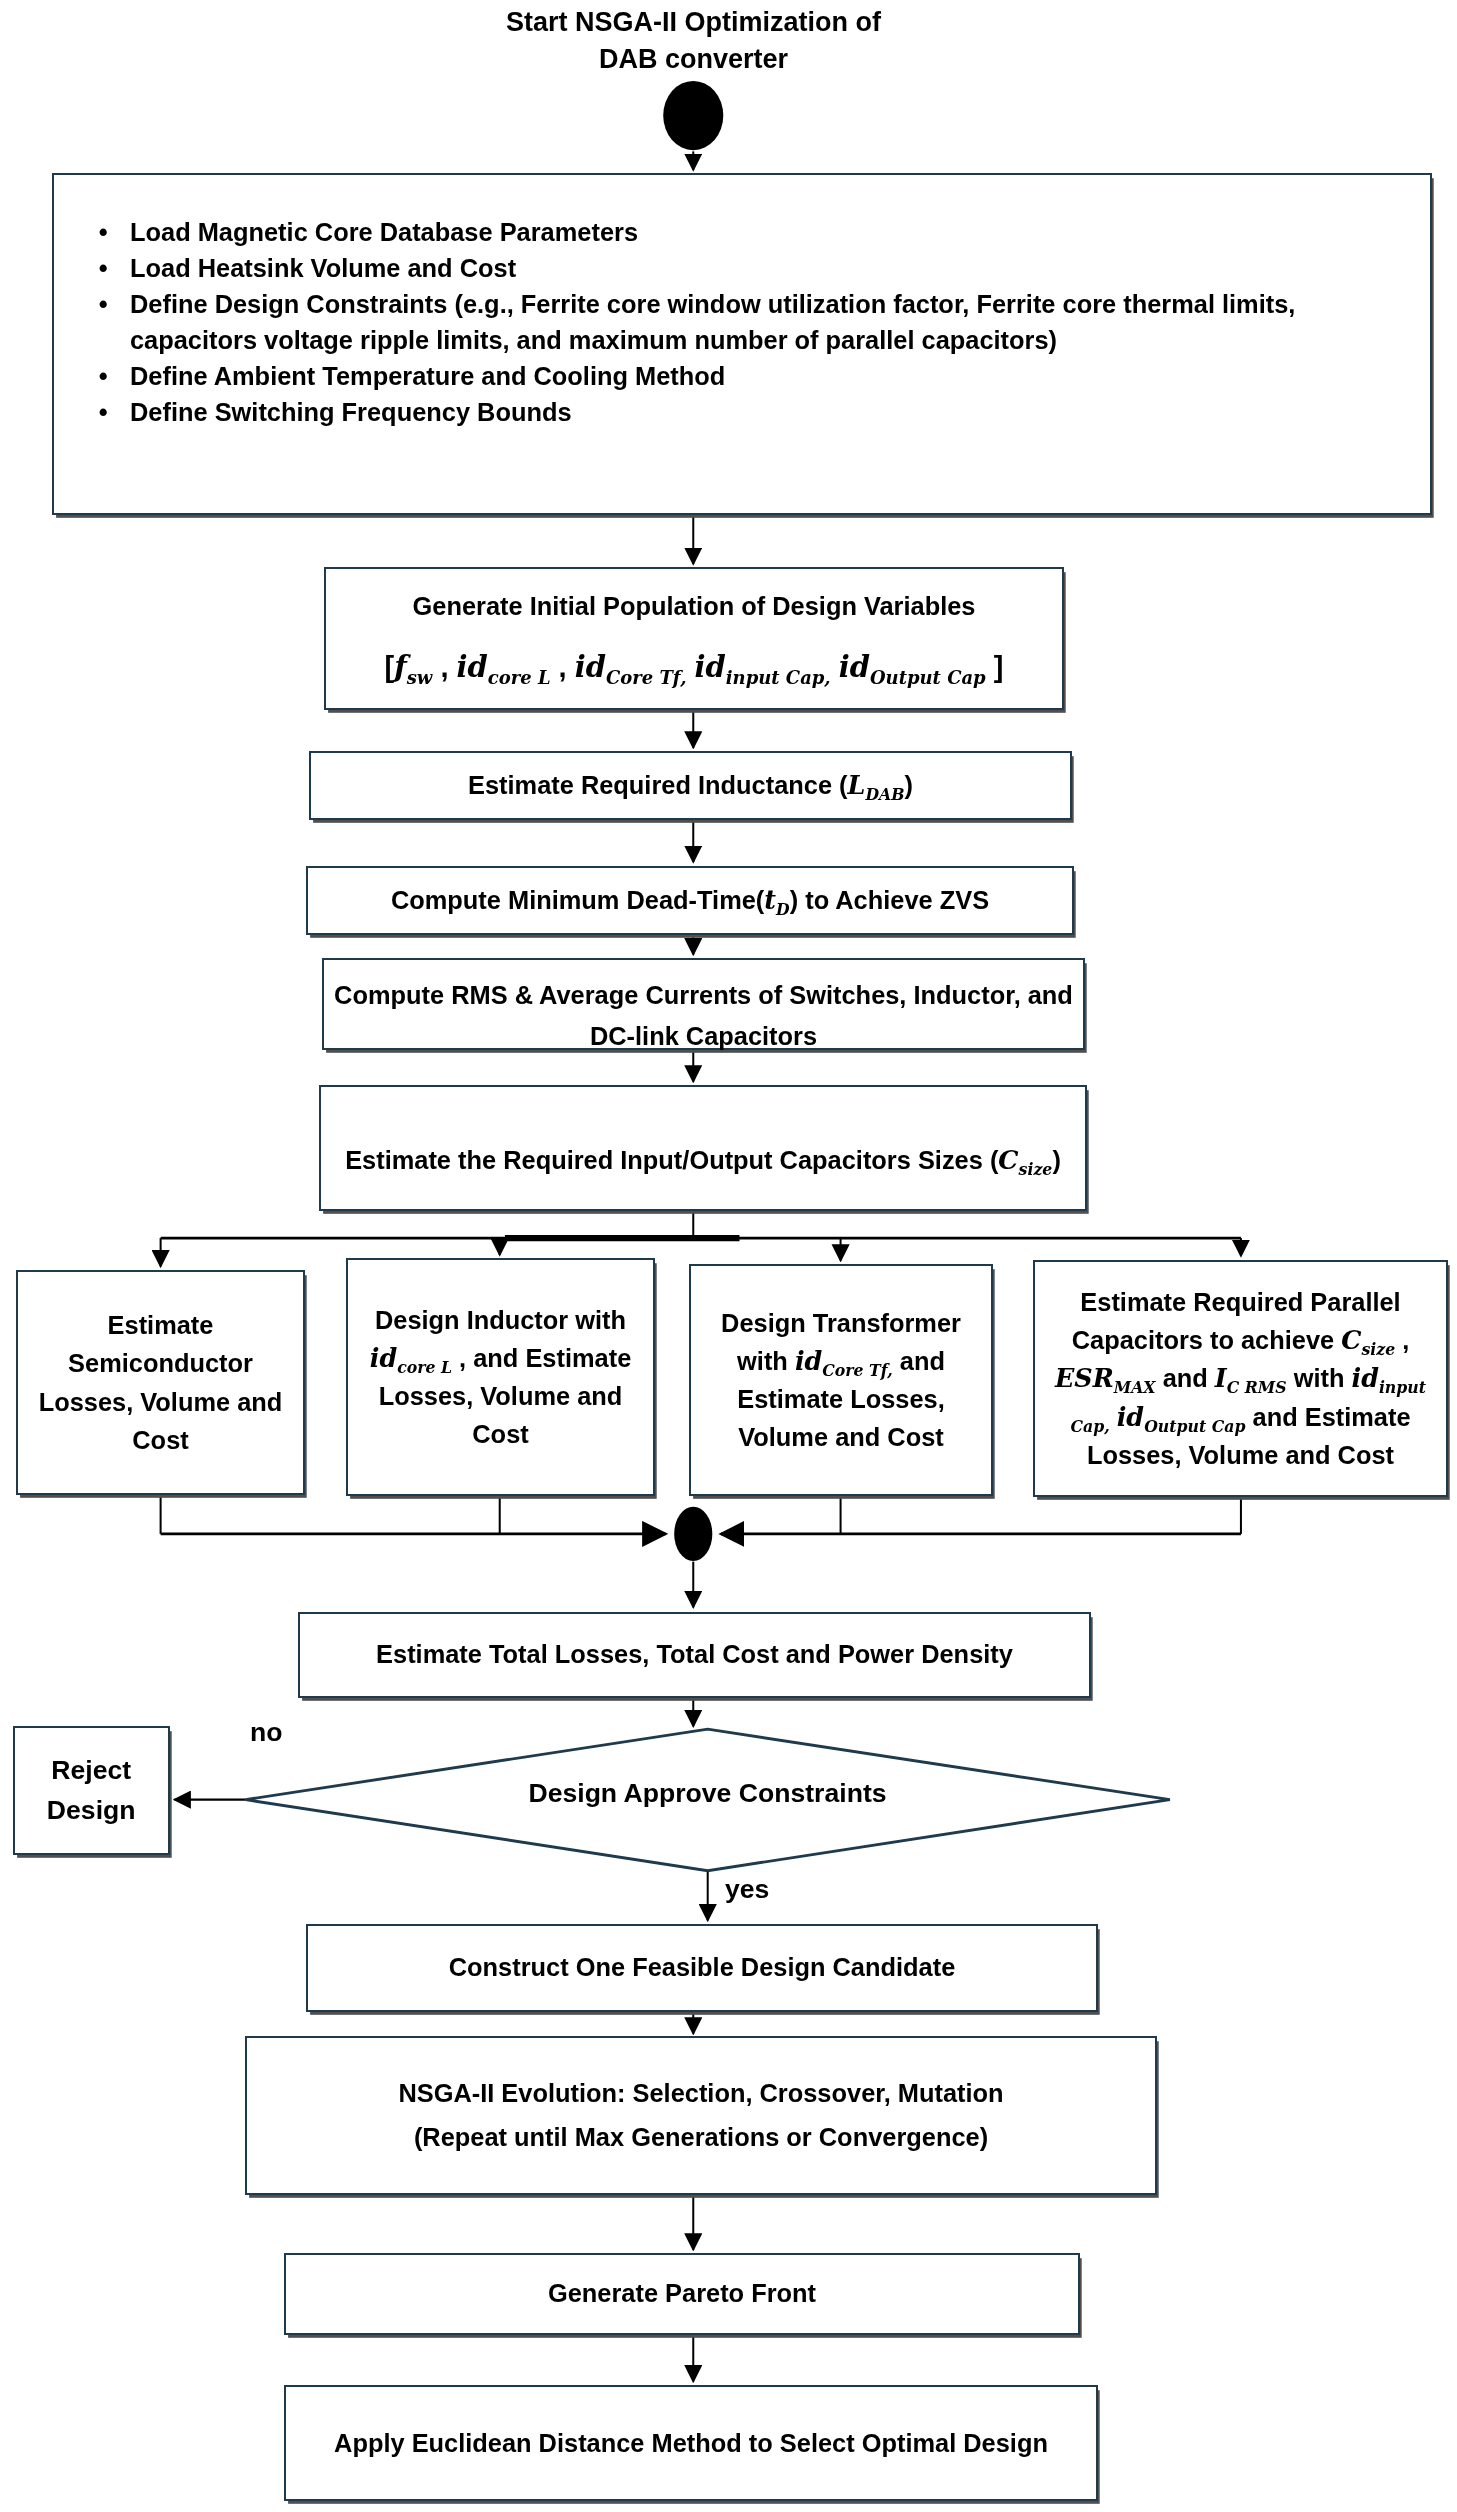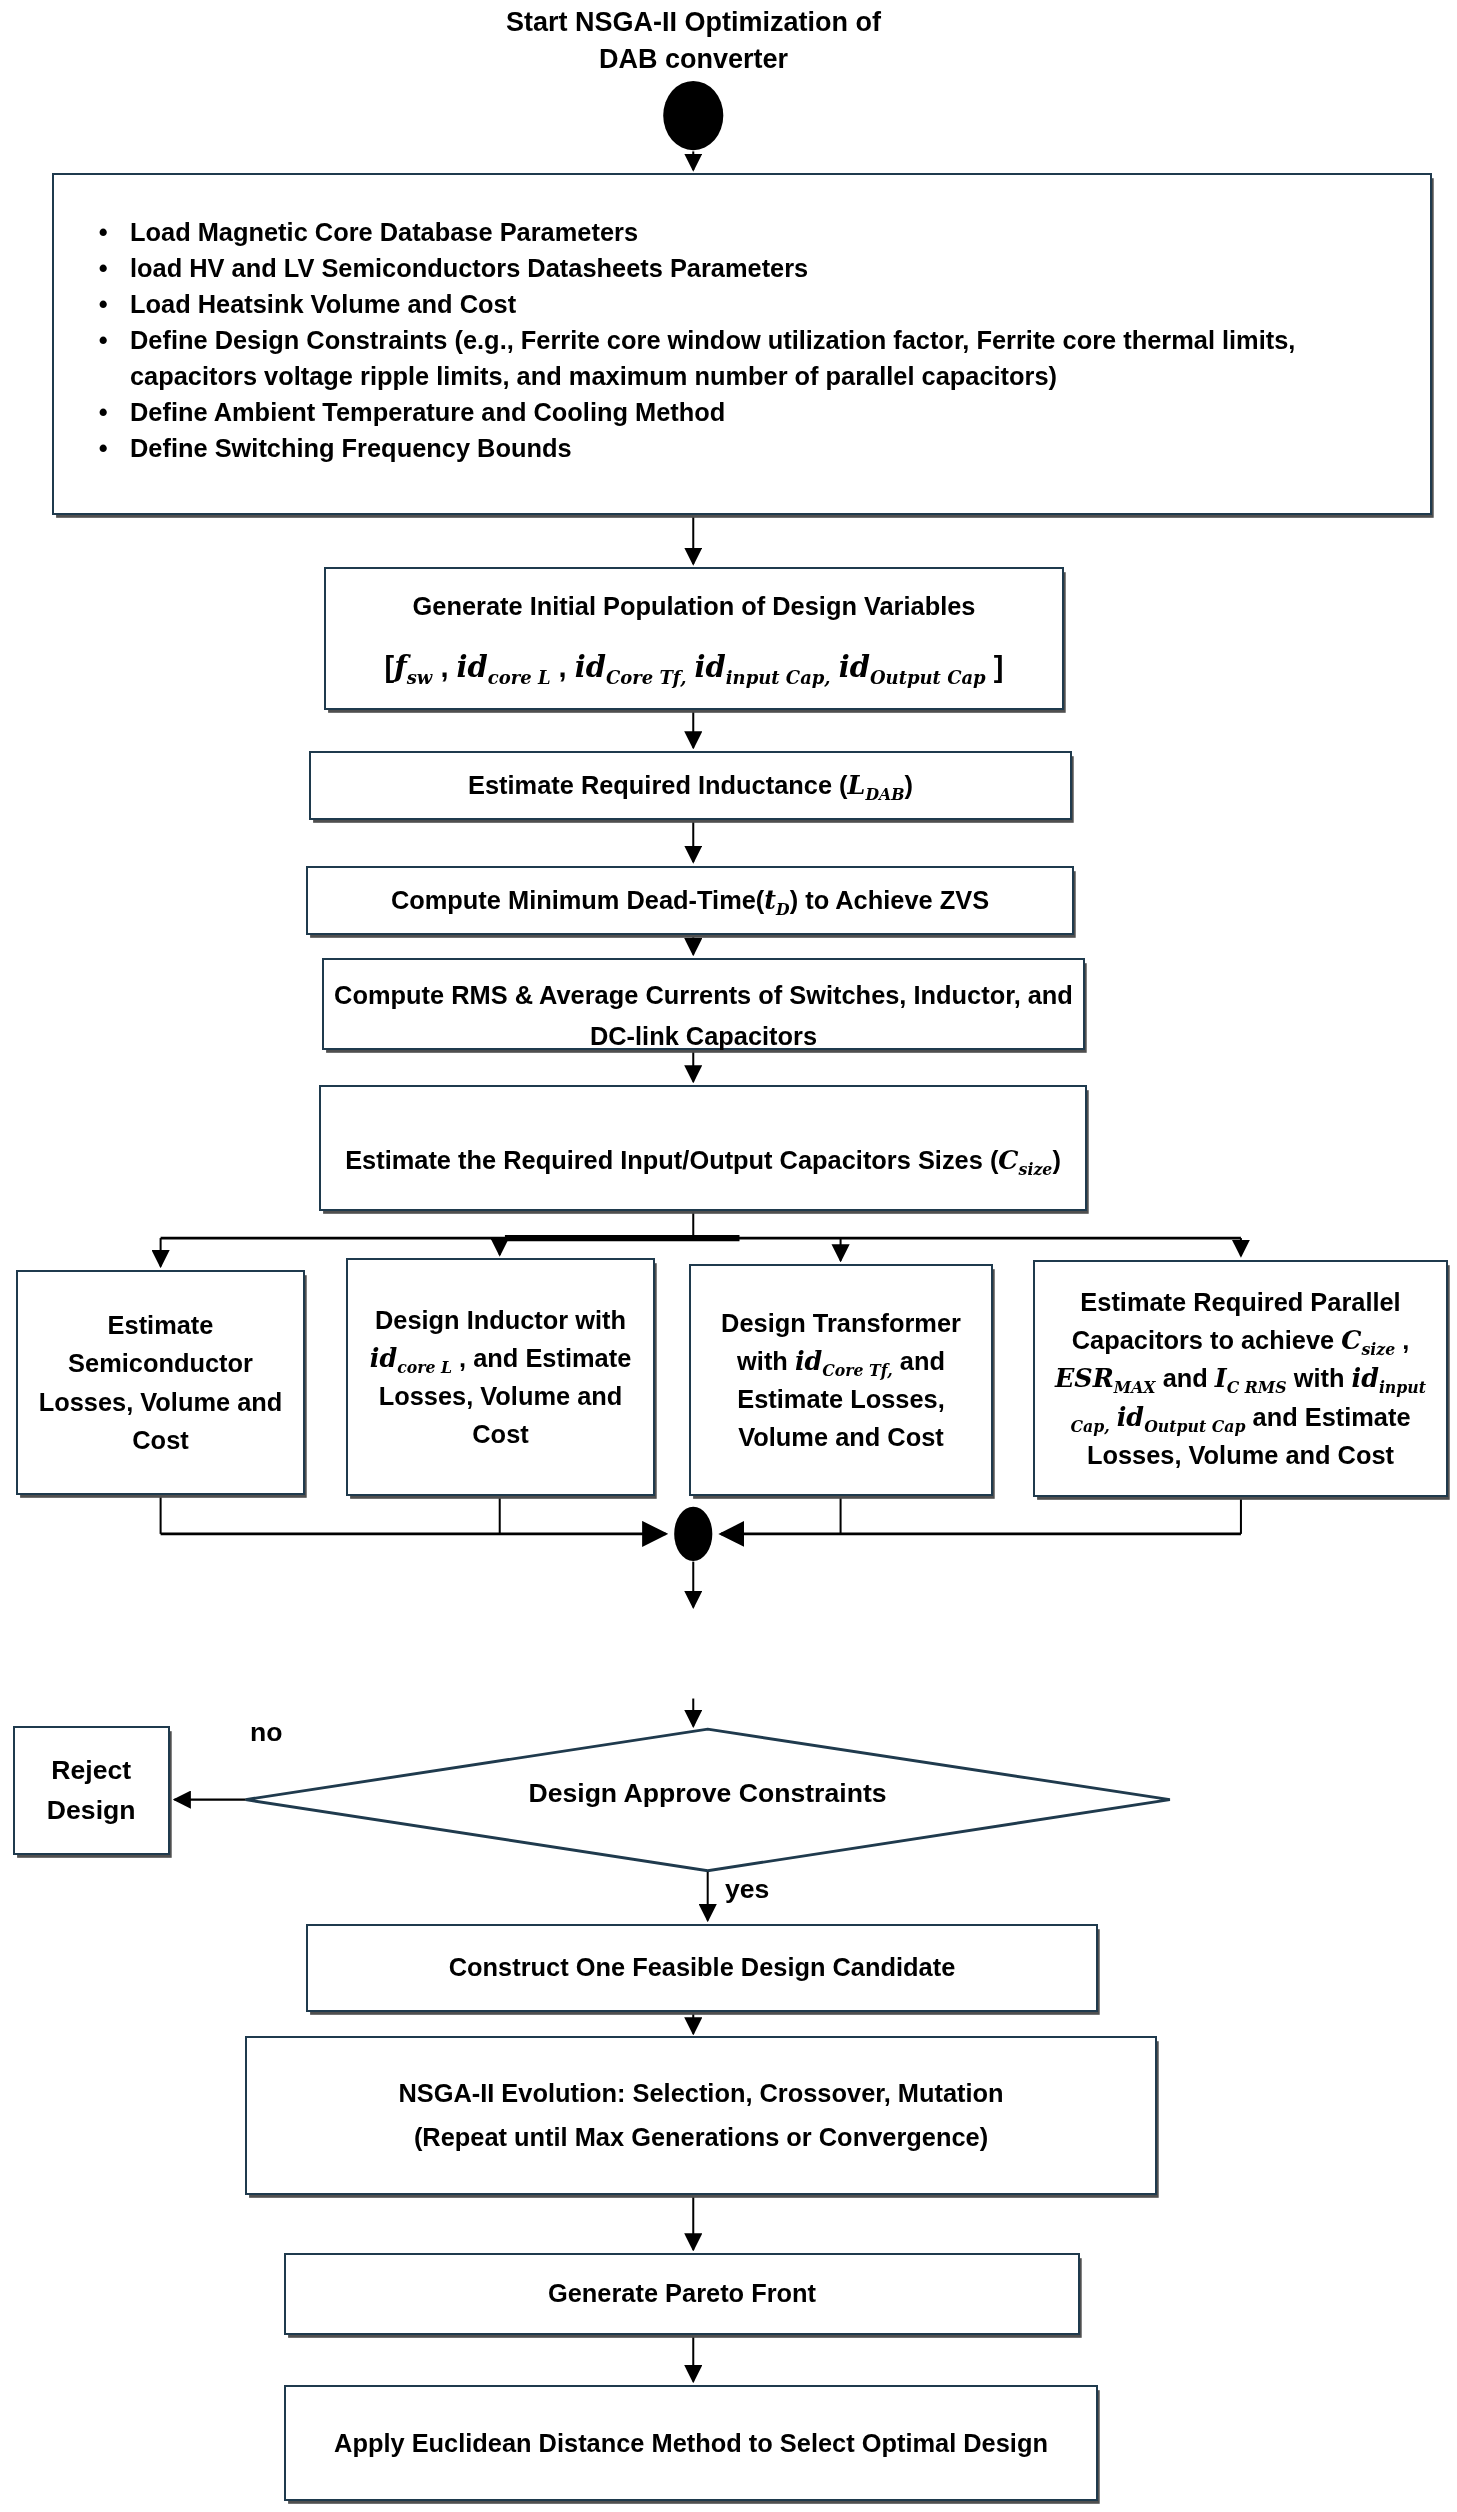--- a/index.html
+++ b/index.html
@@ -130,21 +130,20 @@
   </svg>
 
   <div class="node title">
     <div>Start NSGA-II Optimization of</div>
     <div>DAB converter</div>
   </div>
 
   <div class="box b-load">
     <ul class="bullets">
         <li>Load Magnetic Core Database Parameters</li>
-        <li>load HV and LV Semiconductors Datasheets Parameters</li>
         <li>Load Heatsink Volume and Cost</li>
         <li>Define Design Constraints (e.g., Ferrite core window utilization factor, Ferrite  core thermal limits, capacitors voltage ripple limits, and maximum number of parallel capacitors)</li>
         <li>Define Ambient Temperature and Cooling Method</li>
         <li>Define Switching Frequency Bounds</li>
       </ul>
   </div>
 
   <div class="box b-init">
     <div class="bl">Generate Initial Population of Design Variables</div>
     <div class="bl math">[<span class="mi">f</span><sub>sw</sub> , <span class="mi">id</span><sub>core L</sub> , <span class="mi">id</span><sub>Core Tf,</sub> <span class="mi">id</span><sub>input Cap,</sub> <span class="mi">id</span><sub>Output Cap</sub> ]</div>
@@ -172,20 +171,23 @@
   <div class="box b-br b-br2">
     <div class="bl">Design Inductor with <span class="mi">id</span><sub>core L</sub> , and Estimate Losses, Volume and Cost</div>
   </div>
   <div class="box b-br b-br3">
     <div class="bl">Design Transformer with <span class="mi">id</span><sub>Core Tf,</sub> and Estimate Losses, Volume and Cost</div>
   </div>
   <div class="box b-br b-br4">
     <div class="bl">Estimate Required Parallel Capacitors to achieve <span class="mi">C</span><sub>size</sub> , <span class="mi">ESR</span><sub>MAX</sub> and <span class="mi">I</span><sub>C RMS</sub> with <span class="mi">id</span><sub>input Cap,</sub> <span class="mi">id</span><sub>Output Cap</sub> and Estimate Losses, Volume and Cost</div>
   </div>
 
+  <div class="box b-total">
+    <div class="bl">Estimate Total Losses, Total Cost and Power Density</div>
+  </div>
 
   <div class="node diamond-label">Design Approve Constraints</div>
   <div class="edge-label lbl-no">no</div>
   <div class="edge-label lbl-yes">yes</div>
 
   <div class="box b-reject">
     <div class="bl">Reject</div>
     <div class="bl">Design</div>
   </div>
 

